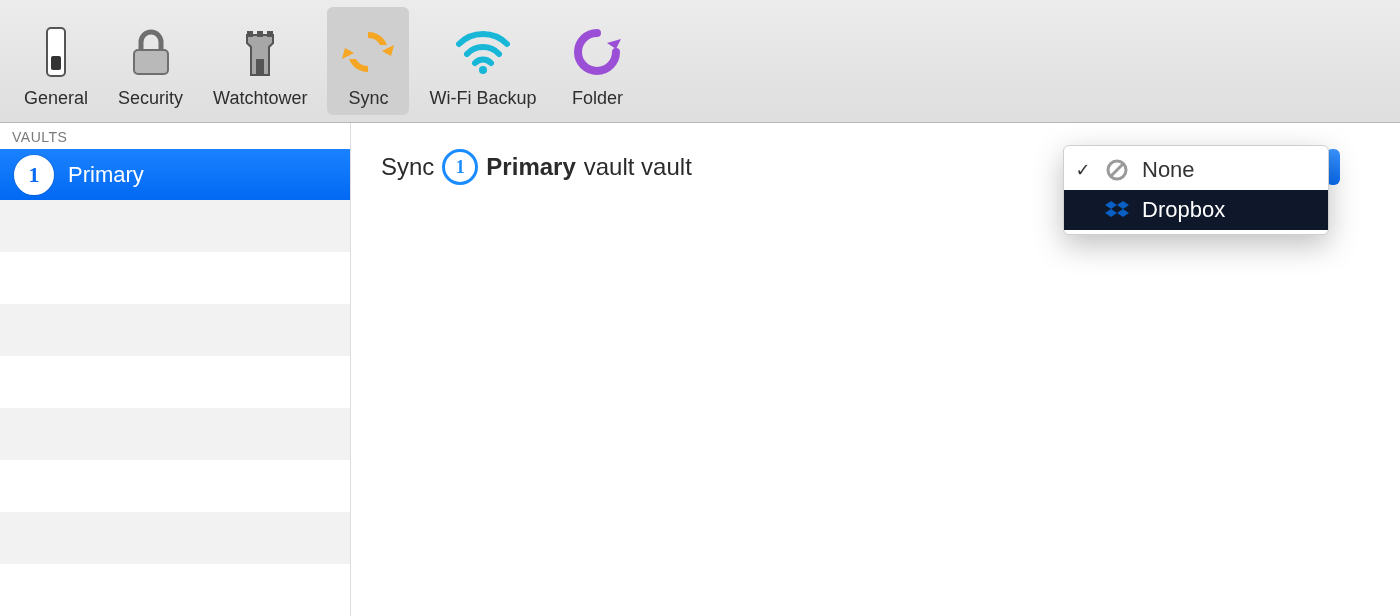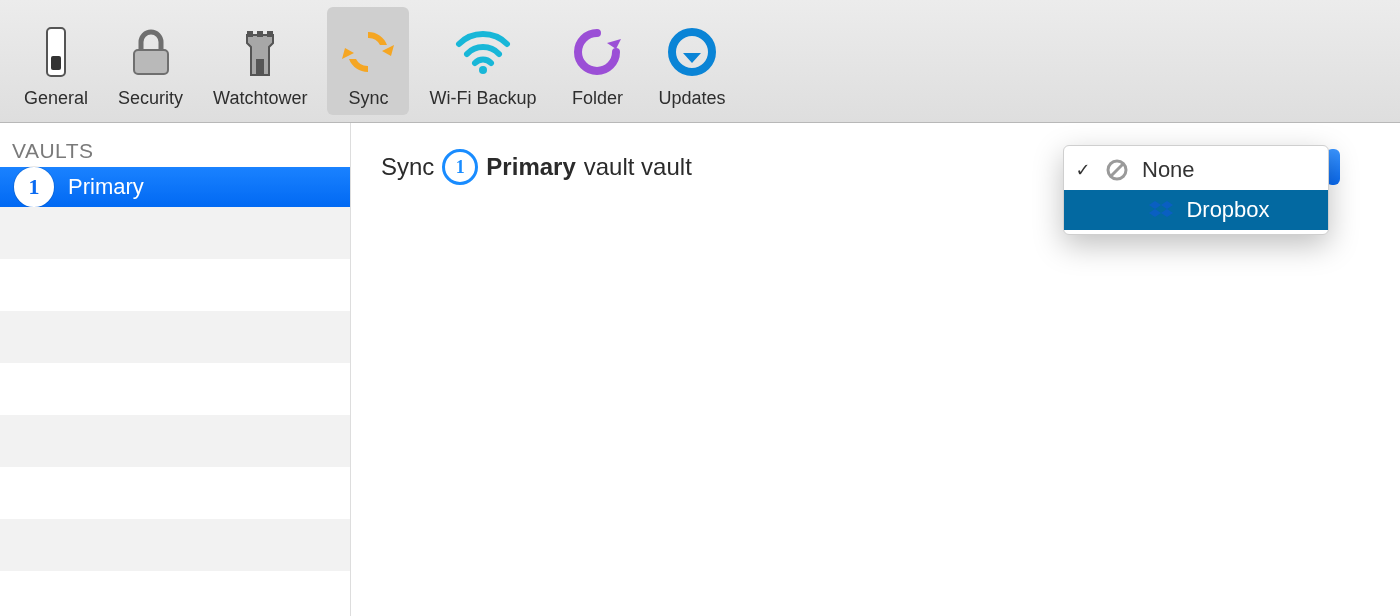--- a/index.html
+++ b/index.html
@@ -12,35 +12,35 @@
   .title{position:absolute;left:0;right:0;text-align:center;font-size:15px;color:#333;}
   .toolbar{height:122px;background:linear-gradient(#ececec,#dedede);border-bottom:1px solid #b8b8b8;display:flex;align-items:center;padding:0 14px;}
   .toolbar-left{display:flex;gap:10px;}
   .toolbar-spacer{flex:1;}
   .tbtn{display:flex;flex-direction:column;align-items:center;justify-content:flex-end;padding:6px 10px 6px 10px;border-radius:6px;min-width:82px;height:108px;box-sizing:border-box;}
   .tbtn.active{background:#cfcfcf;}
   .tbtn .ic{width:56px;height:56px;display:flex;align-items:center;justify-content:center;}
   .tbtn .lbl{font-size:18px;color:#2e2e2e;margin-top:8px;white-space:nowrap;}
   .body{flex:1;display:flex;min-height:0;}
   .sidebar{width:350px;background:#fff;border-right:1px solid #ddd;display:flex;flex-direction:column;}
-  .side-head{font-size:21px;color:#7a7a7a;padding:16px 12px 4px 12px;letter-spacing:0.5px;}
+  .side-head{font-size:14px;color:#7a7a7a;padding:6px 12px 4px 12px;letter-spacing:0.5px;}
   .side-row{height:52px;display:flex;align-items:center;gap:14px;padding:0 14px;font-size:22px;color:#fff;background:linear-gradient(#1a82ff,#0169f3);}
   .side-row .vicon{width:34px;height:34px;border-radius:50%;background:#fff;display:flex;align-items:center;justify-content:center;color:#0a6bf2;font-weight:700;font-size:22px;font-family:Georgia,serif;border:3px solid #fff;box-shadow:0 0 0 1px rgba(0,0,0,.1);}
   .stripes{flex:1;}
   .stripe{height:52px;}
   .stripe:nth-child(odd){background:#f2f2f2;}
   .stripe:nth-child(even){background:#ffffff;}
   .content{flex:1;position:relative;background:#fff;padding:26px 30px;}
   .syncline{display:flex;align-items:center;font-size:24px;color:#2b2b2b;gap:8px;}
   .syncline .vinline{width:30px;height:30px;border-radius:50%;border:3px solid #198cff;display:flex;align-items:center;justify-content:center;color:#198cff;font-weight:700;font-family:Georgia,serif;font-size:18px;}
   .syncline strong{font-weight:700;}
   .dropdown-edge{position:absolute;left:975px;top:26px;width:14px;height:36px;background:linear-gradient(#3a95ff,#0a6bf2);border-radius:6px;}
   .menu{position:absolute;left:712px;top:22px;width:264px;background:#fff;border:1px solid #cfcfcf;border-radius:6px;box-shadow:0 10px 30px rgba(0,0,0,.25);padding:4px 0;}
   .menu-item{height:40px;display:flex;align-items:center;gap:12px;padding:0 14px 0 10px;font-size:22px;color:#333;}
-  .menu-item.hover{background:#0369a1;color:#fff;justify-content:center;}
+  .menu-item.hover{background:#0f172a;color:#fff;}
   .menu-item .chk{width:18px;text-align:center;font-size:18px;color:#333;}
   .menu-item.hover .chk{color:#fff;}
   .menu-item .mi-ic{width:26px;height:26px;display:flex;align-items:center;justify-content:center;}
   svg{display:block;}
 </style>
 </head>
 <body>
 
 <div class="window">
 
@@ -100,29 +100,20 @@
       </div>
       <div class="tbtn">
         <span class="ic">
           <svg width="50" height="50" viewBox="0 0 50 50">
               <path d="M25 6 a19 19 0 1 0 19 19" fill="none" stroke="#9b4fd6" stroke-width="8" stroke-linecap="round"></path>
               <path d="M44 22 l5 -10 -14 4 z" fill="#9b4fd6"></path>
             </svg>
         </span>
         <span class="lbl">Folder</span>
       </div>
-      <div class="tbtn">
-        <span class="ic">
-          <svg width="50" height="50" viewBox="0 0 50 50">
-              <circle cx="25" cy="25" r="20" fill="none" stroke="#0a84d6" stroke-width="8"></circle>
-              <path d="M25 12 l0 14 -9 0 9 10 9 -10 -9 0 z" fill="#0a84d6"></path>
-            </svg>
-        </span>
-        <span class="lbl">Updates</span>
-      </div>
     </div>
     <div class="toolbar-spacer"></div>
   </div>
 
   <div class="body">
     <div class="sidebar">
       <div class="side-head">VAULTS</div>
       <div class="side-row">
         <span class="vicon">1</span>
         <span>Primary</span>

